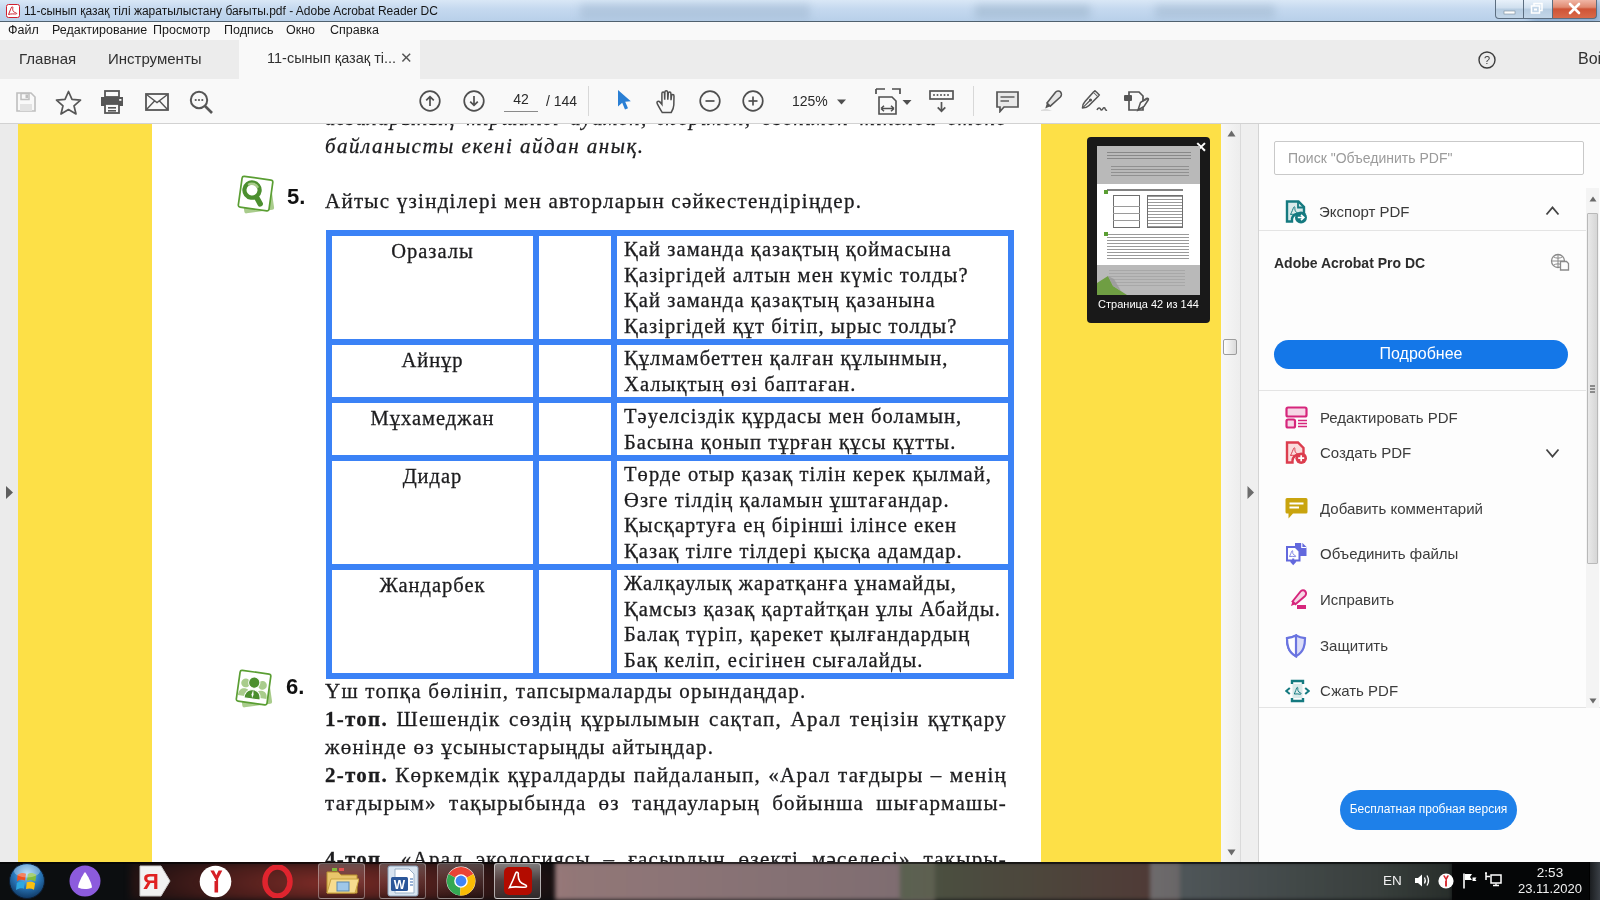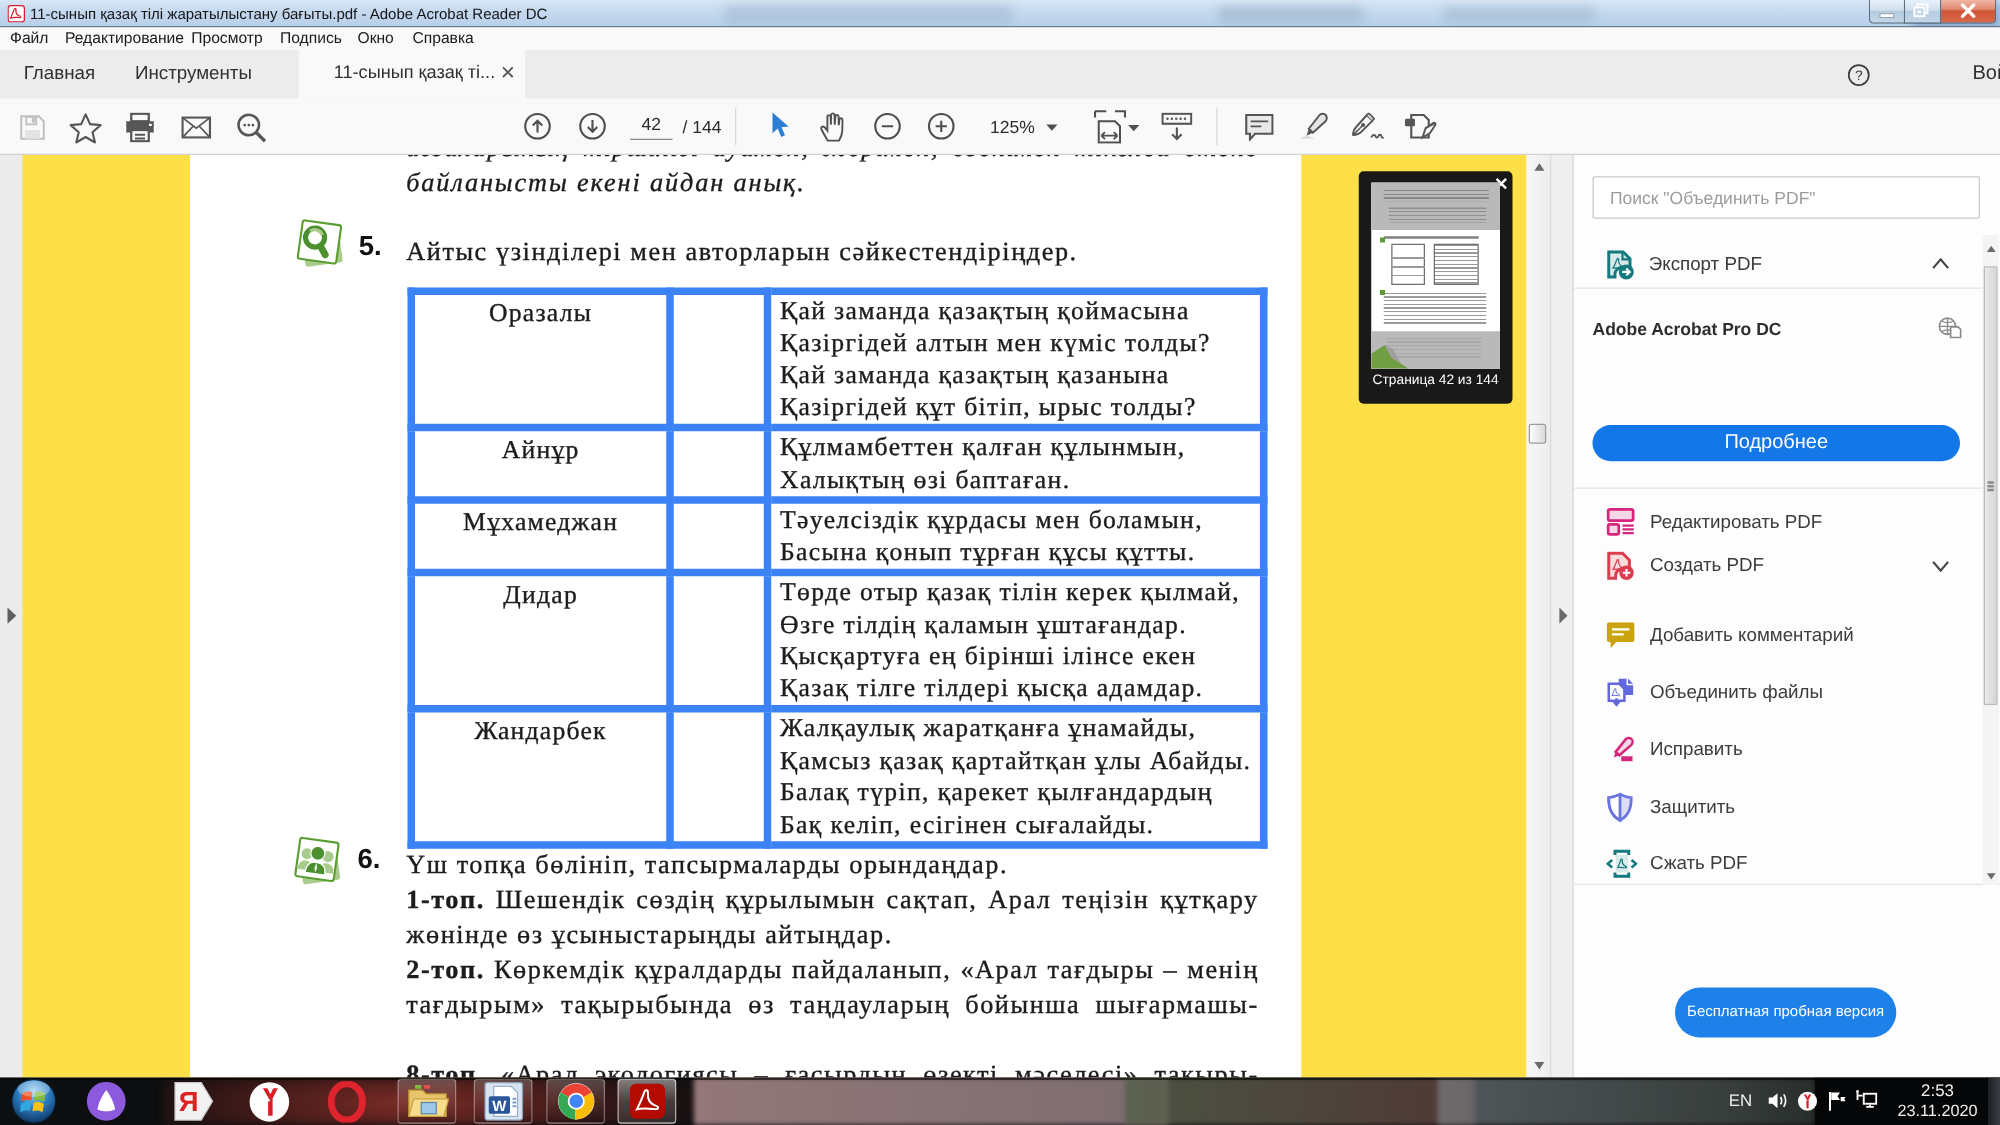--- a/index.html
+++ b/index.html
@@ -308,21 +308,21 @@
         <path d="M14.5 33 C14.5 26 18.5 23.8 22.5 23.8 C26.5 23.8 30.5 26 30.5 33 Z" fill="#4c8f2f" stroke="#fff" stroke-width="1"></path>
         <path d="M22.5 24 L21.5 28.5 L22.5 32 L23.5 28.5 Z" fill="#fff"></path>
       </g>
     </svg>
     <div style="position:absolute;left:134px;top:550px;font-family:'Liberation Sans',sans-serif;font-weight:bold;font-size:22px;color:#111;">6.</div>
     <div class="pgline" style="position:absolute;left:173px;top:553px;">Үш топқа бөлініп, тапсырмаларды орындаңдар.</div>
     <div class="pgline just" style="top:581px;"><b>1-топ.</b> Шешендік сөздің құрылымын сақтап, Арал теңізін құтқару</div>
     <div class="pgline" style="position:absolute;left:173px;top:609px;">жөнінде өз ұсыныстарыңды айтыңдар.</div>
     <div class="pgline just" style="top:637px;"><b>2-топ.</b> Көркемдік құралдарды пайдаланып, «Арал тағдыры – менің</div>
     <div class="pgline just" style="top:665px;">тағдырым» тақырыбында өз таңдауларың бойынша шығармашы-</div>
-    <div class="pgline just" style="top:721px;"><b>8-топ.</b> «Арал экологиясы – ғасырдың өзекті мәселесі» тақыры-</div>
+    <div class="pgline just" style="top:721px;"><b>4-топ.</b> «Арал экологиясы – ғасырдың өзекті мәселесі» тақыры-</div>
   </div>
   <div id="docscroll">
     <svg class="abs" style="left:6px;top:6px;" width="9" height="7" viewBox="0 0 9 7">
         <path d="M0.5 6.5 L4.5 0.5 L8.5 6.5 Z" fill="#6a6a6a"></path>
       </svg>
     <div style="position:absolute;left:2px;top:215px;width:14px;height:16px;background:linear-gradient(90deg,#fdfdfd,#dadada);border:1px solid #9c9c9c;border-radius:2px;"></div>
     <svg class="abs" style="left:6px;top:725px;" width="9" height="7" viewBox="0 0 9 7">
         <path d="M0.5 0.5 L8.5 0.5 L4.5 6.5 Z" fill="#6a6a6a"></path>
       </svg>
   </div>

